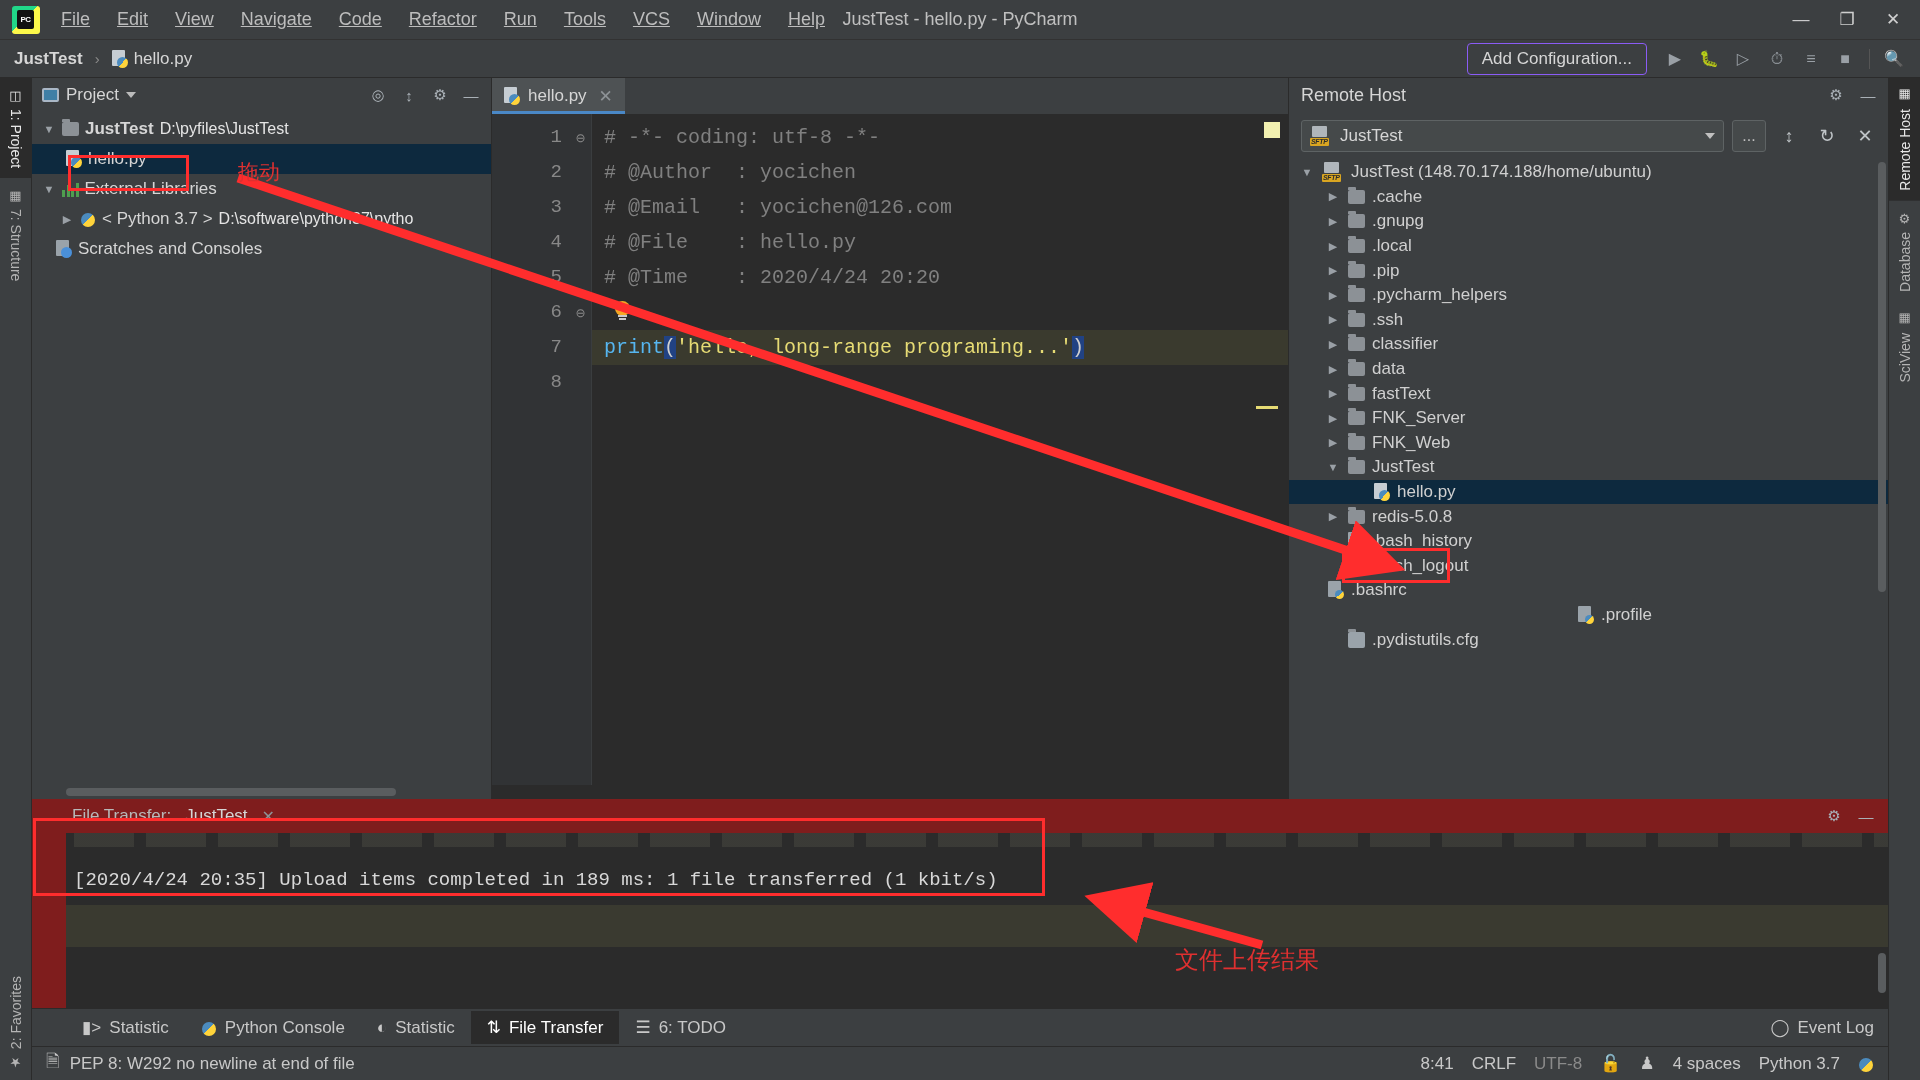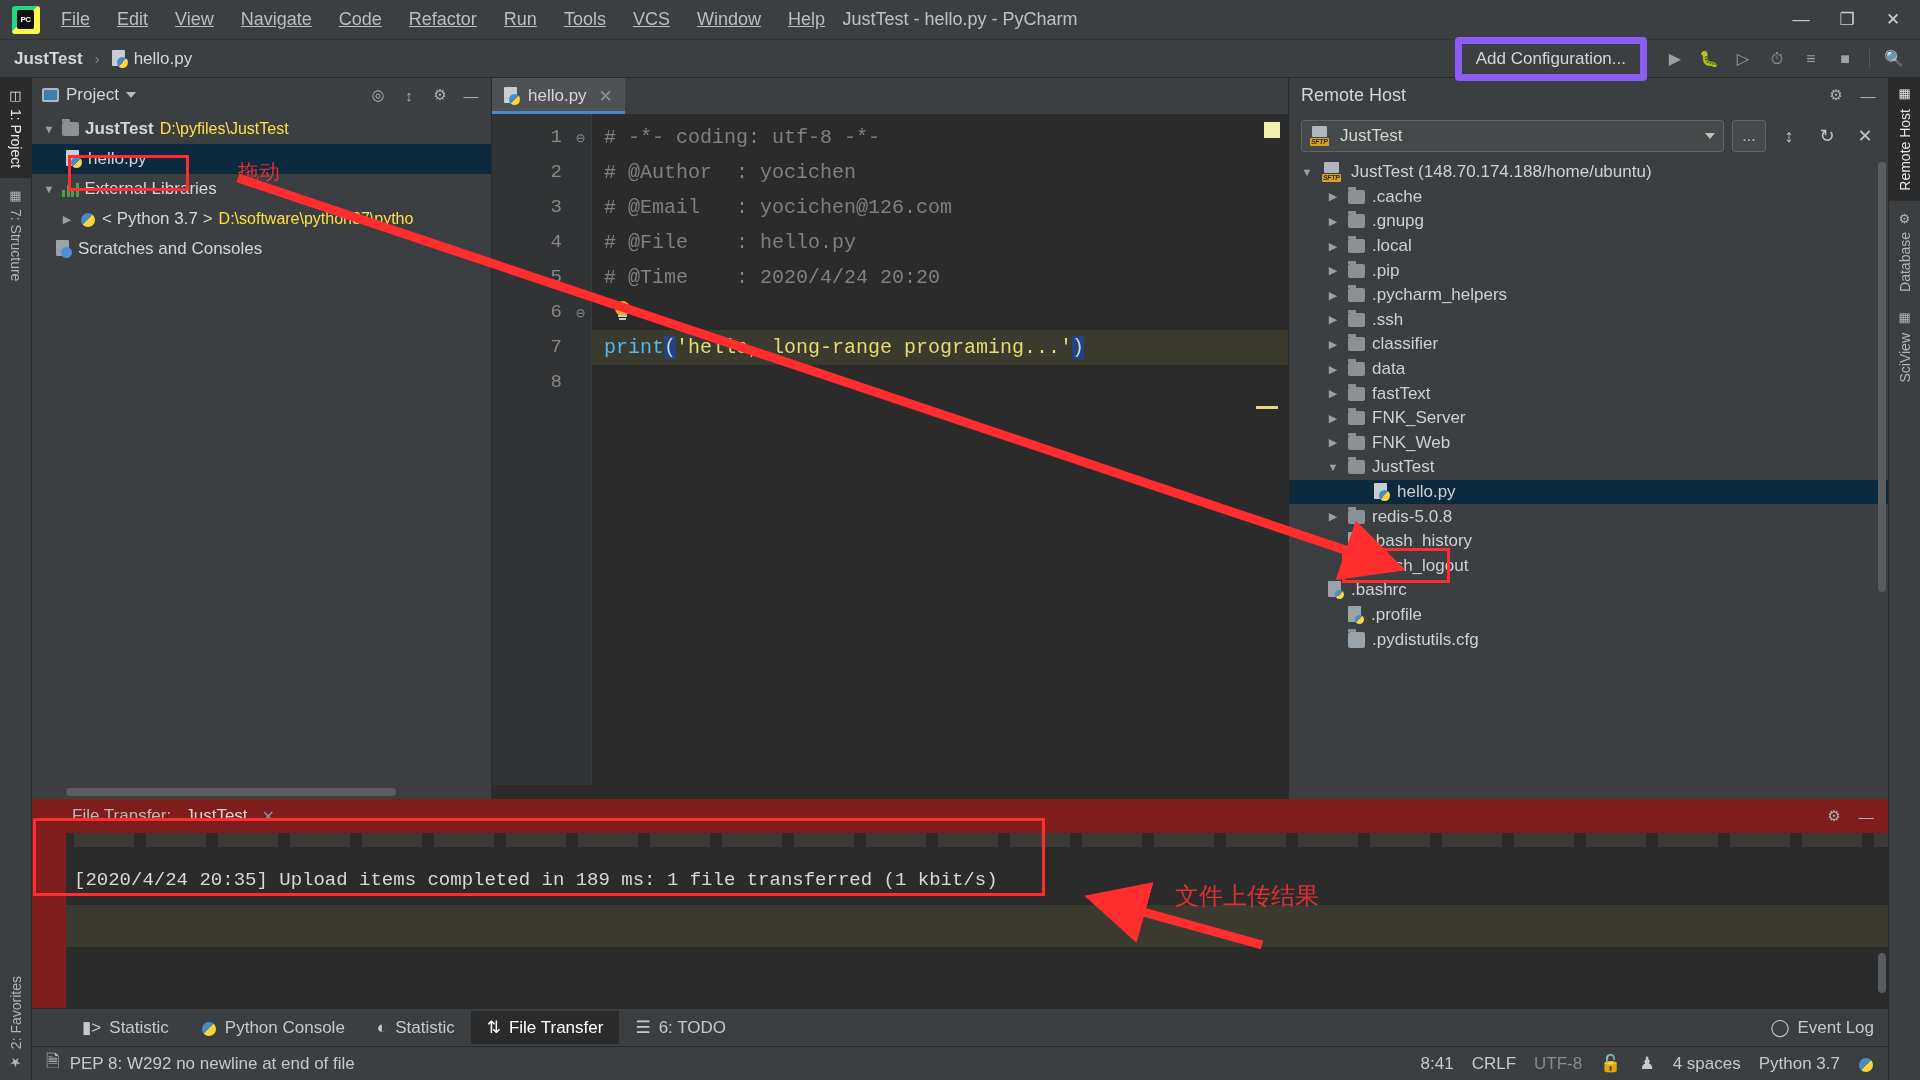--- a/index.html
+++ b/index.html
@@ -36,21 +36,21 @@
   }
   .crumb { font-size:17px; color:#d6d6d6; display:flex; align-items:center; gap:6px;}
   .crumb .sep { color:#8a8a8a; margin:0 6px; font-size:15px;}
   .crumb b { font-weight:bold; }
   .py-ico { width:16px; height:18px; position:relative; display:inline-block; }
   .py-ico .pg { position:absolute; left:0; top:0; width:13px; height:16px; background:#c6cdd3; border-radius:1px;}
   .py-ico .pb { position:absolute; right:0; bottom:0; width:11px; height:11px; border-radius:50%;
      background: linear-gradient(135deg,#4b8bbe 50%, #ffd43b 50%); }
   .toolbar-right { margin-left:auto; display:flex; align-items:center; gap:2px; padding-right:10px;}
   .addcfg {
-    border:7px solid #8b5cf6; border-radius:4px; padding:5px 14px; font-size:17px; color:#d6d6d6;
+    border:1px solid #8b5cf6; border-radius:4px; padding:5px 14px; font-size:17px; color:#d6d6d6;
     background:transparent; margin-right:10px;
   }
   .tb-ico { width:32px; height:30px; display:flex; align-items:center; justify-content:center; color:#9aa0a6;}
   .tb-sep { width:1px; height:20px; background:#555; margin:0 6px;}
 
   
   .body { flex:1 1 auto; display:flex; min-height:0; }
   .left-rail, .right-rail {
     width:32px; background:#3c3f41; display:flex; flex-direction:column; flex:0 0 32px;
     border-right:1px solid #2b2b2b;
@@ -76,21 +76,21 @@
   .panel-ico-blue { width:17px;height:14px;border:2px solid #a9b7c6;border-radius:2px;background:#3f7fa6;}
   .caret-dn { width:0;height:0;border-left:5px solid transparent;border-right:5px solid transparent;border-top:6px solid #bbb;}
   .panel-head-icons { margin-left:auto; display:flex; align-items:center; gap:3px;}
   .ph-ico { width:28px;height:26px; display:flex;align-items:center;justify-content:center;color:#a9b0b6;font-size:15px;}
   .tree { flex:1 1 auto; overflow:hidden; font-size:17px; padding-top:2px; position:relative;}
   .trow { height:30px; display:flex; align-items:center; padding-left:10px; gap:6px; white-space:nowrap; color:#d6d6d6;}
   .trow.sel { background:#0d293e; }
   .tarrow { width:14px; text-align:center; color:#9aa0a6; font-size:11px; flex:0 0 14px;}
   .folder-ico { width:17px;height:14px;background:#8c9196;border-radius:2px; position:relative; flex:0 0 17px;}
   .folder-ico::before{content:"";position:absolute;left:0;top:-3px;width:8px;height:3px;background:#8c9196;border-radius:1px 1px 0 0;}
-  .dim { color:#fde047; font-size:16px; }
+  .dim { color:#e5e5e5; font-size:16px; }
   .bars-ico { display:inline-flex; align-items:flex-end; gap:1.5px; height:15px; flex:0 0 auto;}
   .bars-ico i { width:3px; background:#4f9e4f; display:block;}
   .hscroll { height:14px; background:#3c3f41; position:relative; flex:0 0 14px;}
   .hscroll .thumb { position:absolute; left:34px; top:3px; width:330px; height:8px; background:#5a5d5f; border-radius:4px;}
 
   
   .editor-wrap { flex:1 1 auto; display:flex; flex-direction:column; min-width:0; background:#2b2b2b;}
   .tabs-row { height:36px; background:#3c3f41; display:flex; align-items:stretch; flex:0 0 36px;}
   .etab { display:flex; align-items:center; gap:8px; padding:0 12px; font-size:17px; color:#d6d6d6;
      background:#4e5254; position:relative; }
@@ -475,21 +475,21 @@
                 <span>.bash_logout</span>
               </div>
               <div class="rrow" style="padding-left: 16px;">
                 <span class="r-ind tarrow" style="width: 16px; color: rgb(154, 160, 166); font-size: 11px;"></span>
                 <span class="py-ico">
                   <i class="pg" style="background:#9aa3aa"></i>
                   <i class="pb" style="width:9px;height:9px"></i>
                 </span>
                 <span>.bashrc</span>
               </div>
-              <div class="rrow" style="padding-left: 36px;">
+              <div class="rrow" style="padding-left: 36px; justify-content: center;">
                 <span class="r-ind tarrow" style="width: 16px; color: rgb(154, 160, 166); font-size: 11px;"></span>
                 <span class="py-ico">
                   <i class="pg" style="background:#9aa3aa"></i>
                   <i class="pb" style="width:9px;height:9px"></i>
                 </span>
                 <span>.profile</span>
               </div>
               <div class="rrow" style="padding-left: 36px;">
                 <span class="r-ind tarrow" style="width: 16px; color: rgb(154, 160, 166); font-size: 11px;"></span>
                 <span class="folder-ico" style="background: rgb(154, 163, 170); height: 16px; width: 14px;"></span>
@@ -592,15 +592,15 @@
       <defs>
         <marker id="ah" markerWidth="7" markerHeight="7" refX="5.2" refY="3.5" orient="auto">
           <polygon points="0 0, 7 3.5, 0 7" fill="#ff2d2d"></polygon>
         </marker>
       </defs>
       <line x1="238" y1="178" x2="1390" y2="565" stroke="#ff2d2d" stroke-width="9" marker-end="url(#ah)"></line>
       <line x1="1262" y1="945" x2="1100" y2="900" stroke="#ff2d2d" stroke-width="9" marker-end="url(#ah)"></line>
     </svg>
 
     <div class="anno-text" style="left:238px;top:158px;">拖动</div>
-    <div class="anno-text big" style="left:1175px;top:880px;">文件上传结果</div>
+    <div class="anno-text big" style="left:1175px;top:944px;">文件上传结果</div>
   </div>
 </div>
 
 </body></html>

